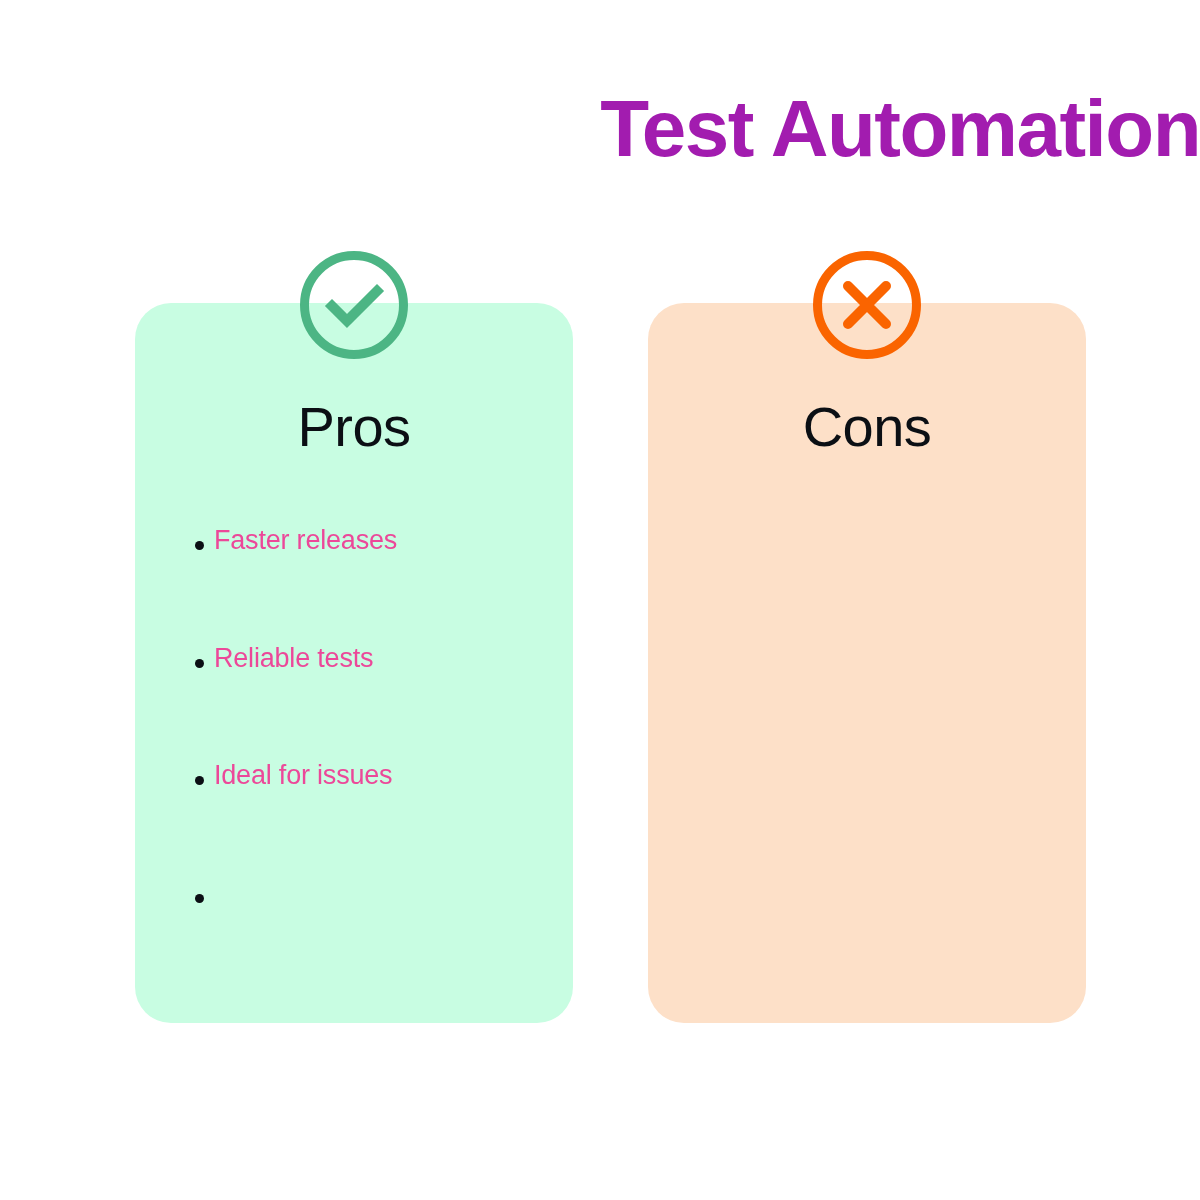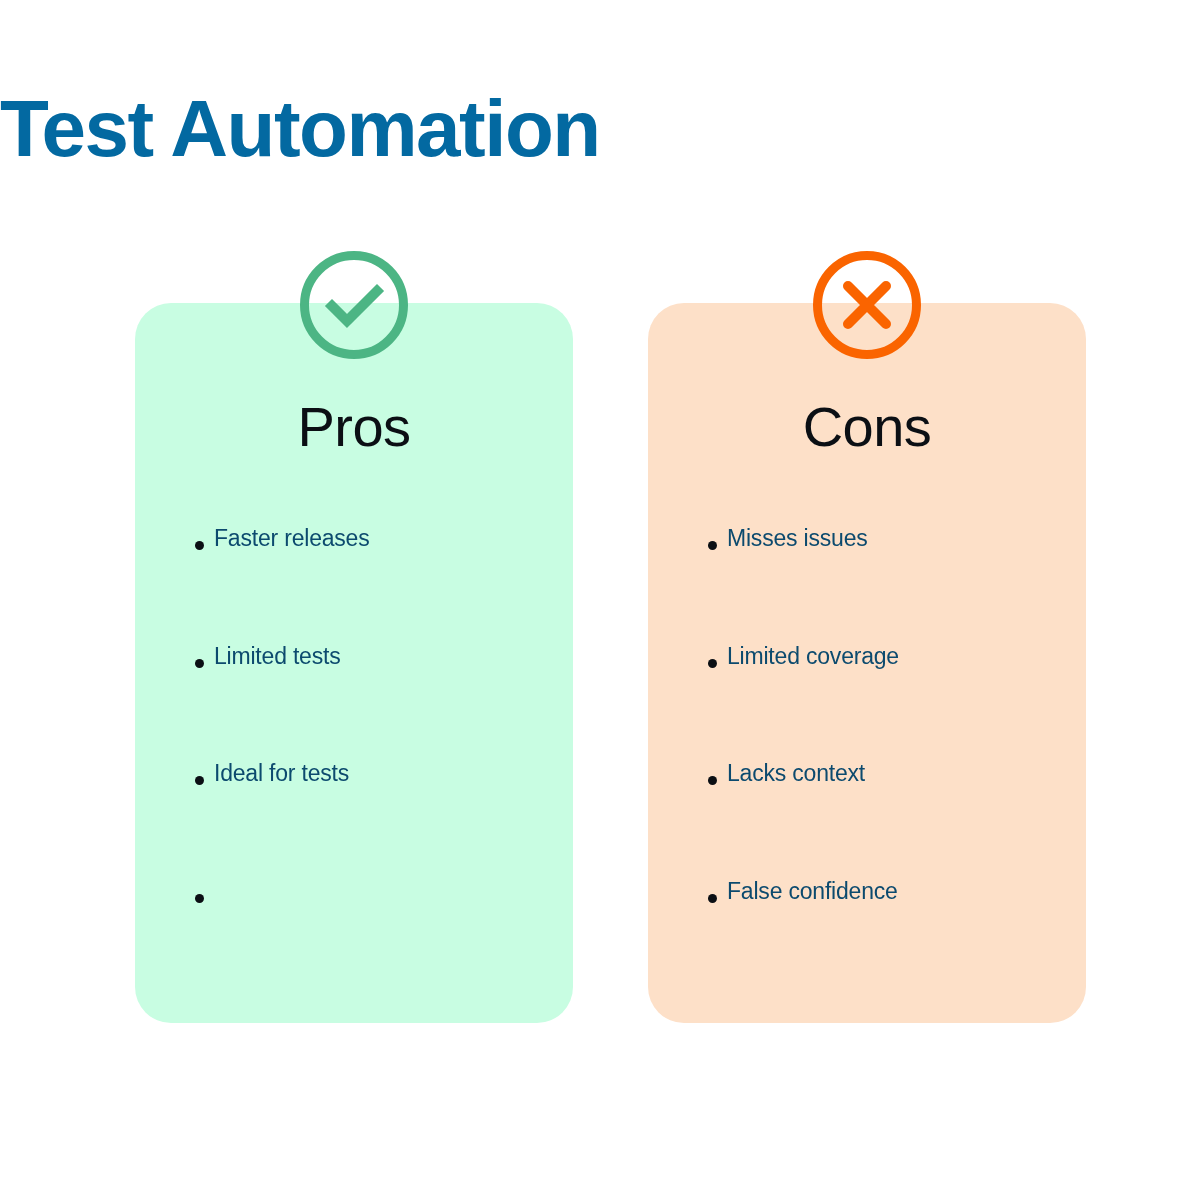--- a/index.html
+++ b/index.html
@@ -21,25 +21,25 @@
     height: 1200px;
     background: #ffffff;
   }
 
   
   .page-title {
     position: absolute;
     left: 0;
     top: 86px;
     width: 1200px;
-    text-align: left;
+    text-align: right;
     font-size: 80px;
     font-weight: 800;
     letter-spacing: -1.5px;
-    color: #0369a1;
+    color: #a21caf;
     line-height: 1.08;
     white-space: nowrap;
   }
 
   
   .columns {
     position: absolute;
     left: 0;
     top: 0;
     width: 1200px;
@@ -124,23 +124,23 @@
   .bullet-dot {
     flex: 0 0 auto;
     width: 9px;
     height: 9px;
     border-radius: 50%;
     background: #0b0f14;
     margin-top: 17px;
     margin-right: 10px;
   }
   .bullet-text {
-    font-size: 23px;
+    font-size: 27px;
     font-weight: 400;
-    color: #0c4a6e;
+    color: #ec4899;
     line-height: 1.22;
     letter-spacing: -0.2px;
     white-space: nowrap;
   }
 </style>
 </head>
 <body>
 
 <div class="canvas">
 
@@ -160,58 +160,40 @@
 
       <div class="card-heading">Pros</div>
 
       <ul class="bullet-list">
         <li class="bullet-item">
           <span class="bullet-dot"></span>
           <span class="bullet-text">Faster releases</span>
         </li>
         <li class="bullet-item">
           <span class="bullet-dot"></span>
-          <span class="bullet-text">Limited tests</span>
+          <span class="bullet-text">Reliable tests</span>
         </li>
         <li class="bullet-item">
           <span class="bullet-dot"></span>
-          <span class="bullet-text">Ideal for tests</span>
+          <span class="bullet-text">Ideal for issues</span>
         </li>
         <li class="bullet-item">
           <span class="bullet-dot"></span>
         </li>
       </ul>
     </div>
 
     <div class="column cons">
       <div class="card"></div>
 
       <div class="badge">
         <svg viewBox="0 0 110 110" xmlns="http://www.w3.org/2000/svg">
           <circle cx="55" cy="55" r="49.5" fill="none" stroke="#fa6400" stroke-width="9"></circle>
           <path d="M36 36 L74 74 M74 36 L36 74" fill="none" stroke="#fa6400" stroke-width="10" stroke-linecap="round"></path>
         </svg>
       </div>
 
       <div class="card-heading">Cons</div>
 
-      <ul class="bullet-list">
-        <li class="bullet-item">
-          <span class="bullet-dot"></span>
-          <span class="bullet-text">Misses issues</span>
-        </li>
-        <li class="bullet-item">
-          <span class="bullet-dot"></span>
-          <span class="bullet-text">Limited coverage</span>
-        </li>
-        <li class="bullet-item">
-          <span class="bullet-dot"></span>
-          <span class="bullet-text">Lacks context</span>
-        </li>
-        <li class="bullet-item">
-          <span class="bullet-dot"></span>
-          <span class="bullet-text">False confidence</span>
-        </li>
-      </ul>
     </div>
 
   </div>
 </div>
 
 </body></html>

